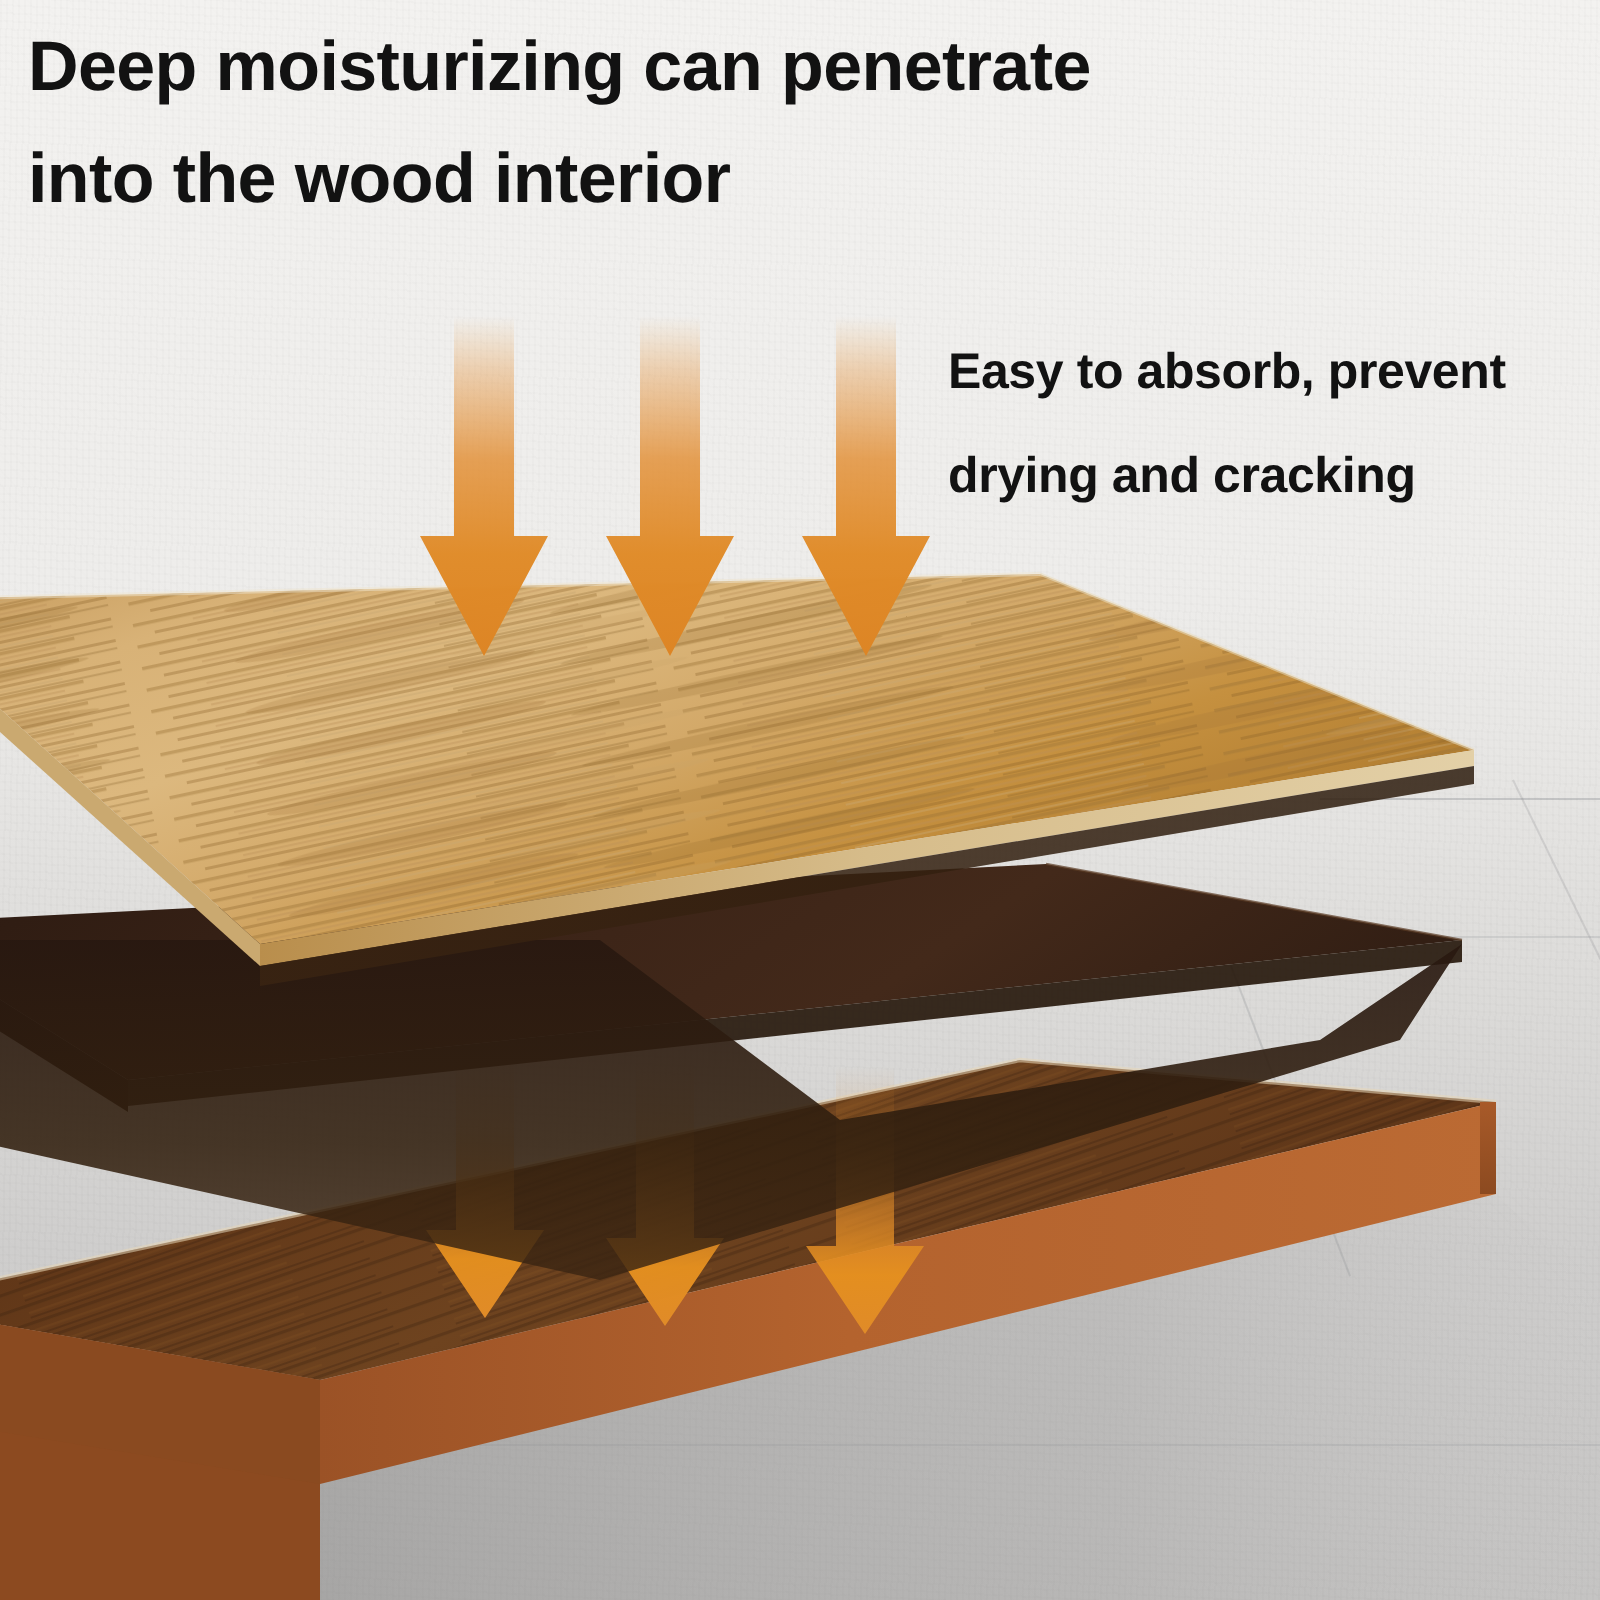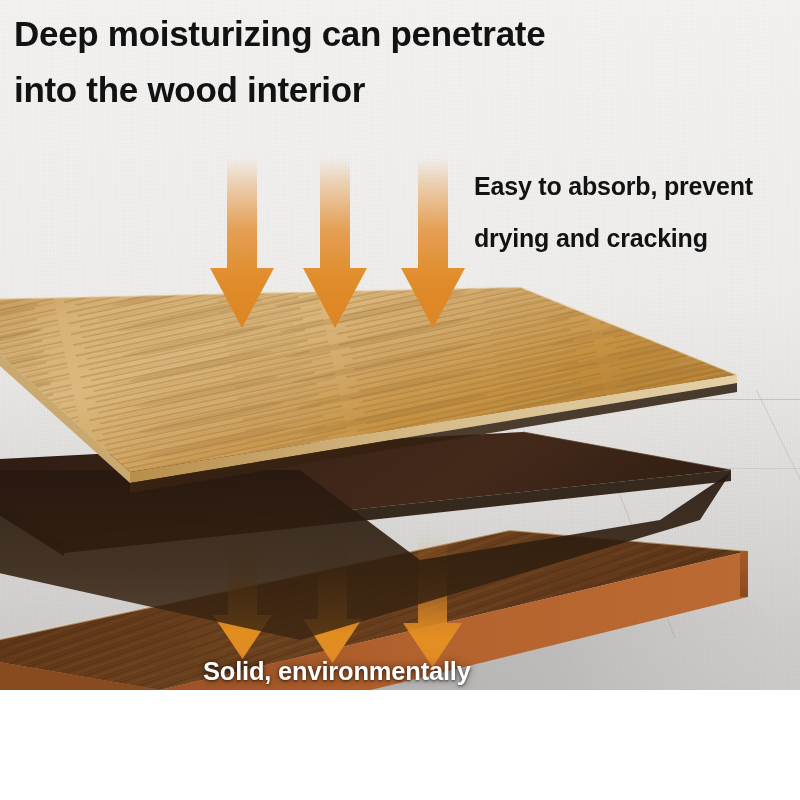--- a/index.html
+++ b/index.html
@@ -8,21 +8,21 @@
     padding: 0;
     background: #ffffff;
   }
   body {
     font-family: "Liberation Sans", sans-serif;
   }
 
   #scene {
     position: relative;
     width: 800px;
-    height: 690px;
+    height: 800px;
     overflow: hidden;
     background: #0369a1;
   }
 
   
   .bg-wall {
     position: absolute;
     left: 0; top: 0;
     width: 800px; height: 800px;
     background:
@@ -290,17 +290,14 @@
       </g>
     </svg>
   </div>
 
   <div class="headline">Deep moisturizing can penetrate
 into the wood interior</div>
 
   <div class="note-right">Easy to absorb, prevent
 drying and cracking</div>
 
-  <div class="note-bottom">Solid, environmentally
-friendly, moisturizing,
-repairing, waxing and glazing</div>
 
 </div>
 
 </body></html>

